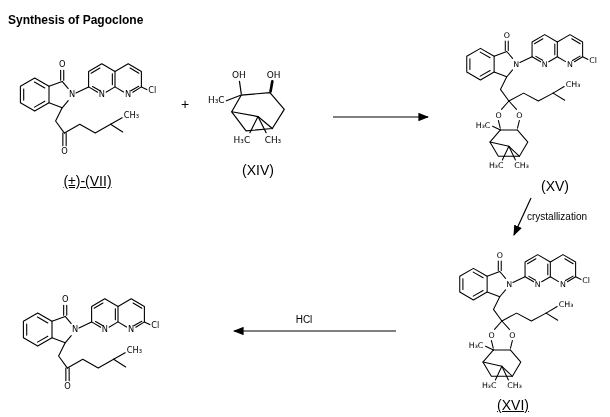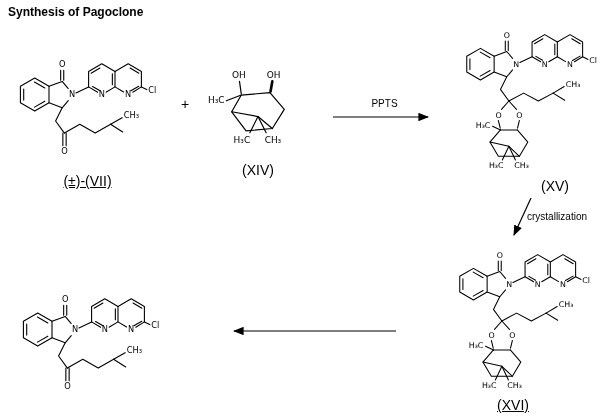--- a/index.html
+++ b/index.html
@@ -1,19 +1,19 @@
 <!DOCTYPE html>
 <html><head>
 <meta charset="utf-8">
 <style>
   * { margin:0; padding:0; box-sizing:border-box; }
   html,body { background:#fff; }
   body { font-family:"Liberation Sans","DejaVu Sans",sans-serif; color:#000; }
   .page { position:relative; width:610px; height:417px; background:#fff; overflow:hidden; }
-  .title { position:absolute; left:8px; top:5px; font-size:12px; font-weight:bold; white-space:nowrap; }
+  .title { position:absolute; left:8px; top:13px; font-size:12px; font-weight:bold; white-space:nowrap; }
   .compound { position:absolute; line-height:0; }
   .clabel { position:absolute; font-size:14px; text-align:center; white-space:nowrap; }
   .reagent { position:absolute; font-size:10px; text-align:center; white-space:nowrap; }
   .plus { position:absolute; font-size:14px; }
   .arrows { position:absolute; left:0; top:0; pointer-events:none; }
   .arrows line { stroke:#000; stroke-width:1.2; }
   #chem-defs { position:absolute; width:0; height:0; }
   #chem-defs line, #chem-defs polyline, #chem-defs polygon {
     stroke:#000; stroke-width:1; fill:none; stroke-linecap:round; stroke-linejoin:round;
   }
@@ -151,16 +151,16 @@
       <use href="#ketochain" xlink:href="#ketochain"></use>
     </svg>
   </div>
 
   <svg class="arrows" width="610" height="417" xmlns="http://www.w3.org/2000/svg">
     <line x1="333" y1="117" x2="428" y2="117" marker-end="url(#arrowhead)"></line>
     <line x1="531" y1="198" x2="514" y2="235" marker-end="url(#arrowhead)"></line>
     <line x1="396" y1="331" x2="234" y2="331" marker-end="url(#arrowhead)"></line>
   </svg>
 
-  <div class="reagent" style="left:333px; top:98px; width:103px;">PPTS</div>
   <div class="reagent" style="left:497px; top:211px; width:120px;">crystallization</div>
+  <div class="reagent" style="left:224px; top:314px; width:160px;">HCl</div>
 
 </div>
 
 </body></html>

